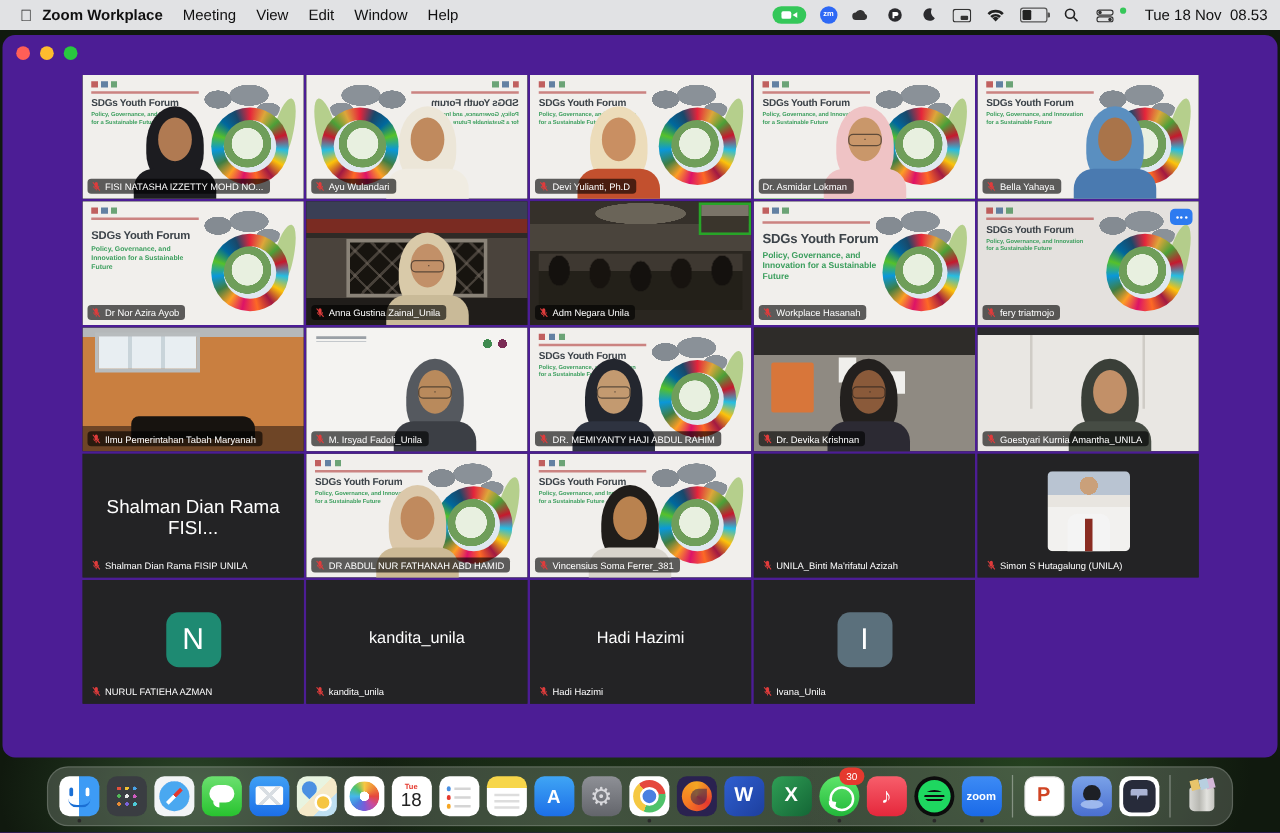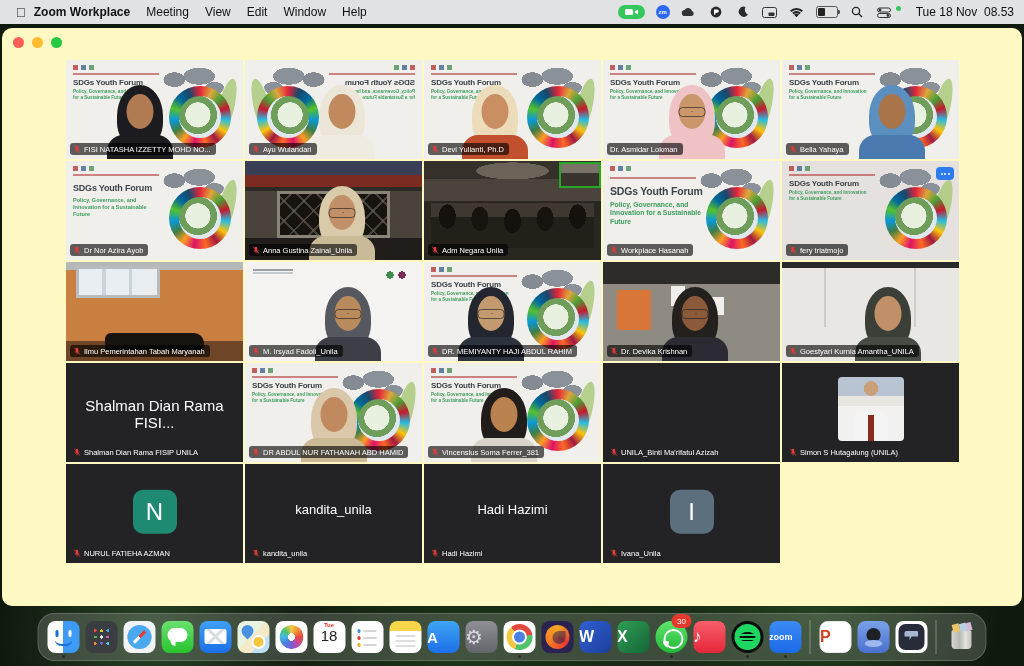--- a/index.html
+++ b/index.html
@@ -29,21 +29,21 @@
   .zmdot{width:14px;height:14px;border-radius:50%;background:#2d68f5;color:#fff;font-size:6px;font-weight:bold;display:flex;align-items:center;justify-content:center;}
   .sico{width:16px;height:14px;display:flex;align-items:center;justify-content:center;color:#222;}
   .battery{width:20px;height:10px;border:1px solid #555;border-radius:2.5px;position:relative;}
   .battery::before{content:"";position:absolute;left:1px;top:1px;bottom:1px;width:7px;background:#222;border-radius:1px;}
   .battery::after{content:"";position:absolute;right:-3px;top:2.5px;width:2px;height:4px;background:#555;border-radius:0 1px 1px 0;}
   .grnbadge{width:5px;height:5px;border-radius:50%;background:#35c759;margin-left:-7px;margin-top:-8px;}
   .clock{font-size:12px;color:#111;margin-left:4px;white-space:nowrap;}
   
   .zwindow{
     position:absolute;left:2px;top:28px;width:1020px;height:578px;
-    background:#fef9c3;border-radius:10px;z-index:10;
+    background:#4c1d95;border-radius:10px;z-index:10;
   }
   .titlebar{position:absolute;top:0;left:0;right:0;height:30px;}
   .tlights{position:absolute;top:9px;left:11px;display:flex;gap:8px;}
   .tl{width:11px;height:11px;border-radius:50%;}
   .tl.red{background:#ff5f57;}.tl.yellow{background:#febc2e;}.tl.green{background:#28c840;}
   
   .gallery{
     position:absolute;left:64px;top:32px;
     display:grid;grid-template-columns:repeat(5,177px);grid-auto-rows:99px;gap:2px;
   }
@@ -156,21 +156,21 @@
     display:flex;align-items:center;justify-content:center;gap:1.5px;}
   .morebtn i{width:2px;height:2px;border-radius:50%;background:#fff;}
   
   .dock{
     position:absolute;left:50%;bottom:5px;transform:translateX(-50%);
     height:46px;border-radius:17px;background:rgba(160,170,160,.28);
     border:1px solid rgba(255,255,255,.18);
     display:flex;align-items:center;padding:0 8px;gap:5px;z-index:40;
   }
   .dockitem{position:relative;width:33px;height:40px;display:flex;align-items:center;justify-content:center;}
-  .dicon{width:32px;height:32px;border-radius:8px;position:relative;overflow:hidden;display:flex;align-items:center;
+  .dicon{width:32px;height:32px;border-radius:8px;position:relative;overflow:hidden;display:flex;align-items:center;justify-content:center;
     font-size:15px;font-weight:bold;color:#fff;}
   .rundot{position:absolute;bottom:-1px;left:50%;transform:translateX(-50%);width:3px;height:3px;border-radius:50%;background:#2a2a2a;}
   .dsep{width:1px;height:34px;background:rgba(255,255,255,.35);margin:0 3px;}
   .di-finder{background:linear-gradient(90deg,#ffffff 0 50%,#3d9bf5 50% 100%);}
   .di-finder::before{content:"";position:absolute;top:9px;left:8px;width:3px;height:7px;background:#1a6fd4;border-radius:2px;box-shadow:13px 0 #fff;}
   .di-finder::after{content:"";position:absolute;bottom:7px;left:7px;width:18px;height:5px;border-bottom:2px solid #1a6fd4;border-radius:0 0 10px 10px;}
   .di-launchpad{background:#3a3d42;}
   .di-launchpad::before{content:"";position:absolute;inset:7px;
     background:
       radial-gradient(2.5px 2.5px at 15% 15%, #e5513d 0 60%, transparent 61%),

